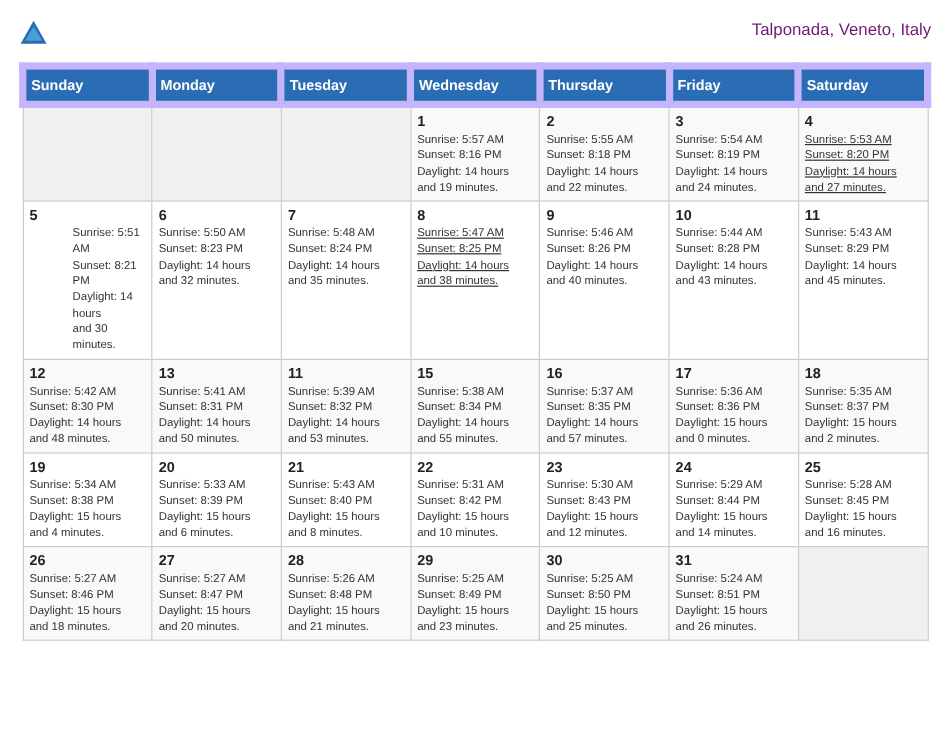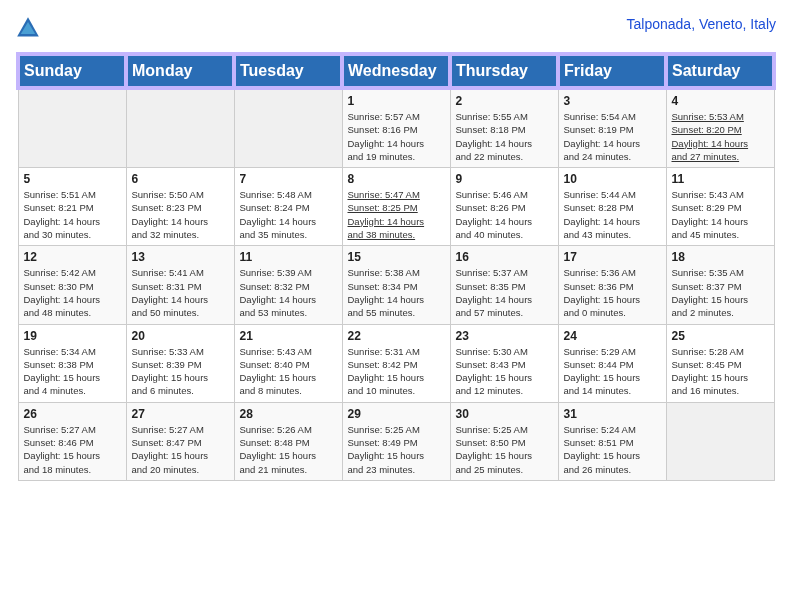--- a/index.html
+++ b/index.html
@@ -38,34 +38,34 @@
     .title-block {
       text-align: right;
     }
     .month-year {
       font-size: 32px;
       font-weight: bold;
       color: #222;
     }
     .location {
       font-size: 14px;
-      color: #1d4ed8;
+      color: #701a75;
     }
     .calendar {
       width: 100%;
       border-collapse: collapse;
       border: 1px solid #ccc;
     }
     .calendar th {
       background-color: #2a6db5;
       color: #fff;
-      font-size: 16px;
+      font-size: 12px;
       padding: 6px 4px;
       text-align: left;
-      border: 4px solid #c4b5fd;
+      border: 6px solid #c4b5fd;
       font-weight: bold;
     }
     .calendar td {
       vertical-align: top;
       border: 1px solid #ccc;
       padding: 4px 5px;
       width: calc(100% / 7);
       min-height: 80px;
       font-size: 10px;
       color: #333;
@@ -150,21 +150,21 @@
           <span class="day-number">4</span>
           <div class="day-info" style="white-space: pre-line; text-decoration: underline;">Sunrise: 5:53 AM
 Sunset: 8:20 PM
 Daylight: 14 hours
 and 27 minutes.</div>
         </td>
       </tr>
       <tr>
         <td>
           <span class="day-number">5</span>
-          <div class="day-info" style="white-space: pre-line;">Sunrise: 5:51 AM
+          <div class="day-info" style="white-space: pre-line; margin-left: 36px;">Sunrise: 5:51 AM
 Sunset: 8:21 PM
 Daylight: 14 hours
 and 30 minutes.</div>
         </td>
         <td>
           <span class="day-number">6</span>
           <div class="day-info" style="white-space: pre-line;">Sunrise: 5:50 AM
 Sunset: 8:23 PM
 Daylight: 14 hours
 and 32 minutes.</div>

